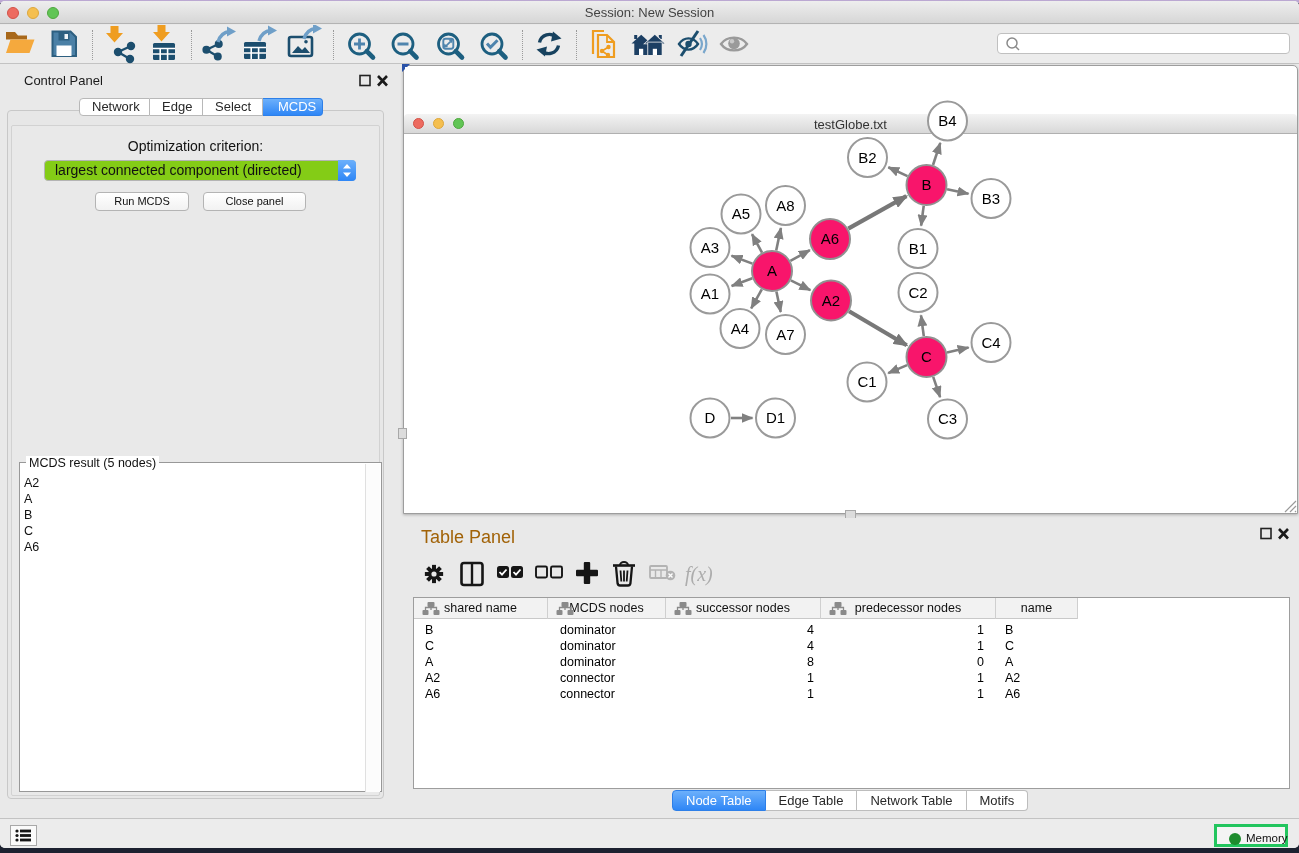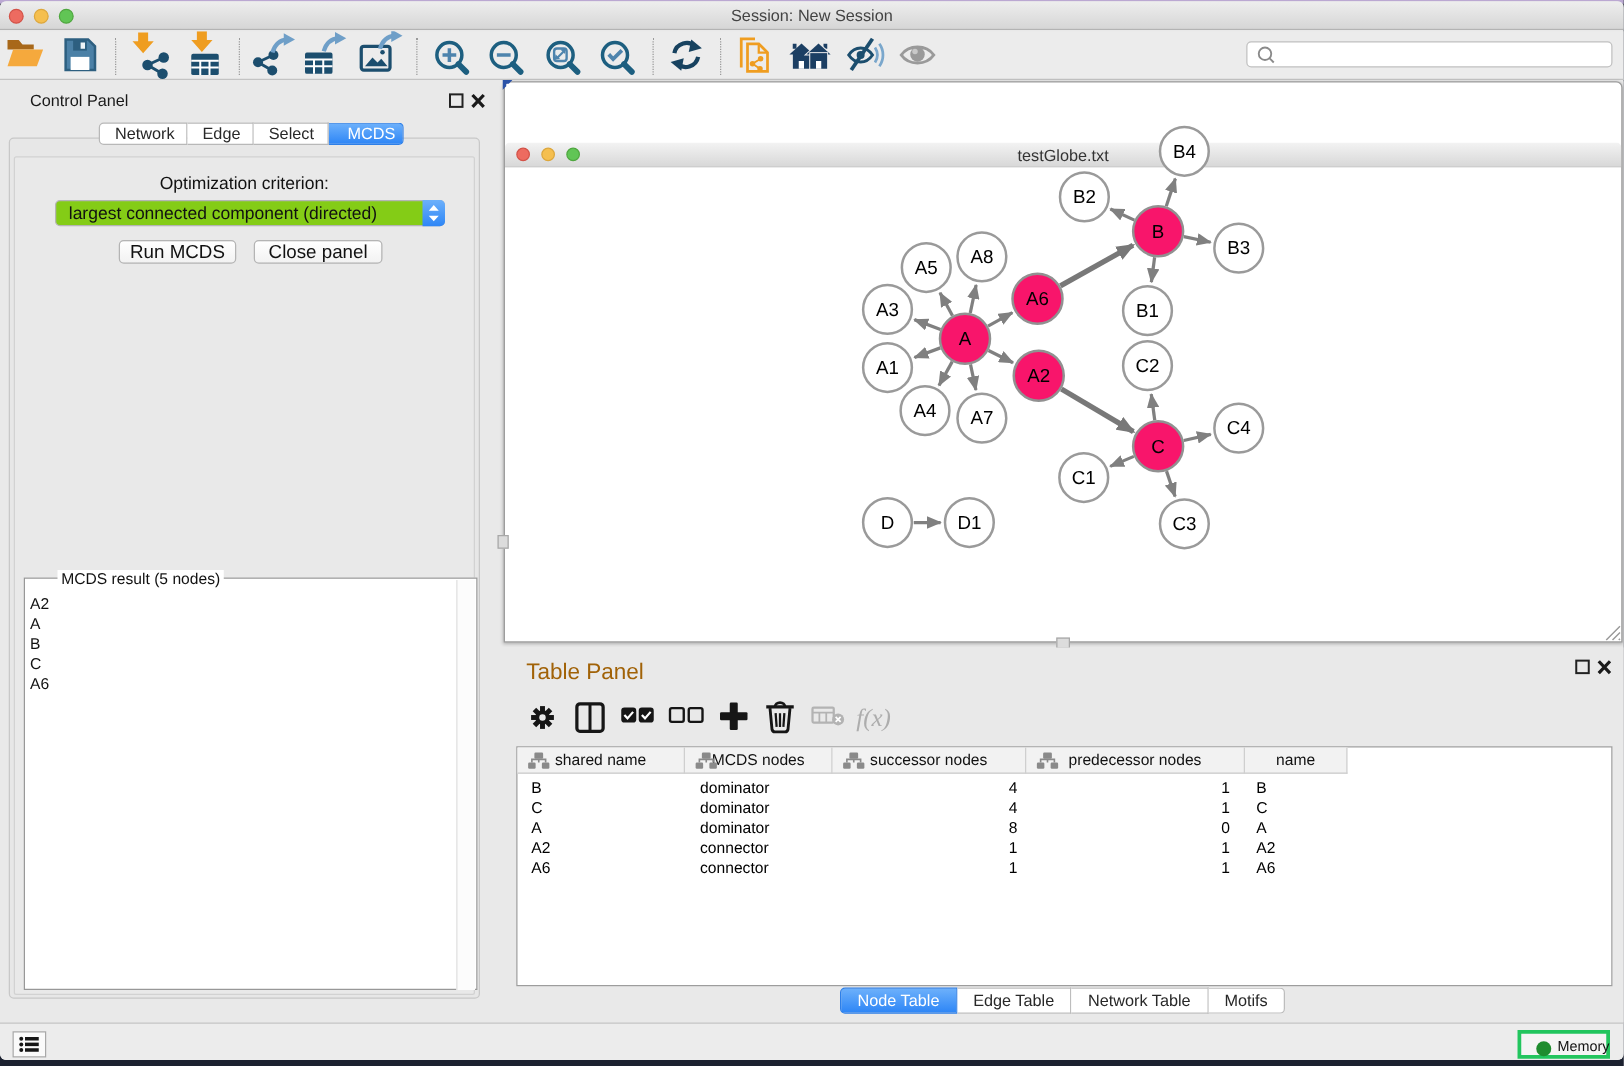--- a/index.html
+++ b/index.html
@@ -33,25 +33,25 @@
 #cpframe { position:absolute; left:7px; top:45px; width:377px; height:689px;
   border:1px solid #c8c8c8; border-radius:4px; background:#e7e7e7; }
 #cpframe2 { position:absolute; left:3px; top:14px; width:369px; height:671px;
   border:1px solid #d2d2d2; border-radius:2px; background:#e9e9e9; }
 #optlabel { position:absolute; left:0; top:27px; width:100%; text-align:center; font-size:14px; color:#111; }
 #combo { position:absolute; left:36px; top:49px; width:312px; height:21px; background:#84cc16;
   border:1px solid #b4b4b4; border-radius:4px; font-size:14px; color:#111; line-height:19px; padding-left:10px; }
 #combo .step { position:absolute; right:-1px; top:-1px; width:18px; height:21px; border-radius:0 4px 4px 0;
   background:linear-gradient(#6cb0fb,#2e86f6); }
 .btn { position:absolute; height:19px; background:linear-gradient(#ffffff,#f2f2f2); border:1px solid #b4b4b4;
-  border-radius:4px; font-size:15px; color:#111; text-align:center; line-height:17px; }
+  border-radius:4px; font-size:11px; color:#111; text-align:center; line-height:17px; }
 #resultbox { position:absolute; left:11px; top:351px; width:363px; height:330px; background:#fff;
   border:1px solid #989898; }
 #resultbox .legend { position:absolute; left:6px; top:-7px; background:#fff; padding:0 3px;
-  font-size:12.5px; color:#111;margin-left:20px; }
+  font-size:12.5px; color:#111; }
 #resultbox .item { position:absolute; left:4px; font-size:12.5px; color:#111; }
 #resultbox .track { position:absolute; right:1px; top:1px; width:15px; height:328px; background:#fcfcfc;
   border-left:1px solid #e0e0e0; }
 
 #desktop { position:absolute; left:391px; top:64px; width:908px; height:753px; background:#e9e9e9; }
 #netwin { position:absolute; left:403px; top:64px; width:895px; height:449px; background:#fff;
   border:1px solid #9d9d9d; border-radius:5px 5px 0 0; box-shadow:0 1px 3px rgba(0,0,0,.25); }
 #nettitle { position:absolute; left:0; top:0; width:100%; height:20px;
   background:linear-gradient(#f3f3f3,#d8d8d8); border-bottom:1px solid #b0b0b0; border-radius:4px 4px 0 0;margin-top:48px; }
 #nettitle .tl { top:3.5px; width:11px; height:11px; }

